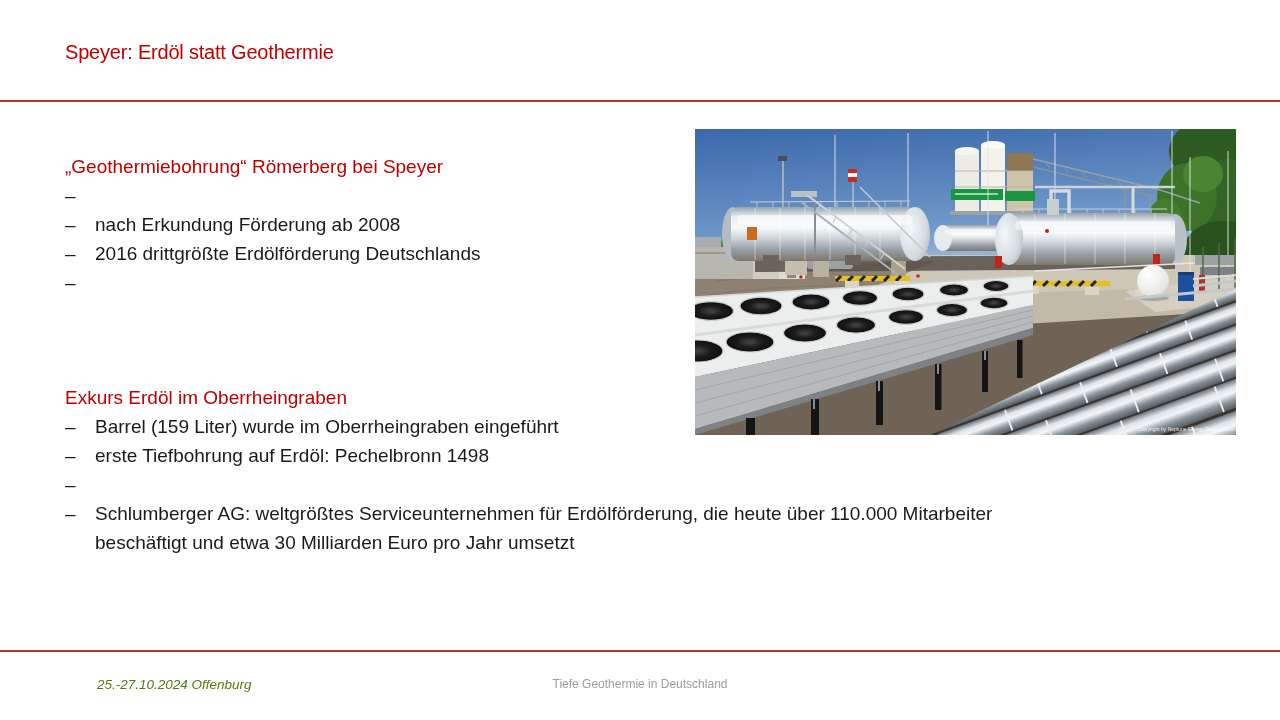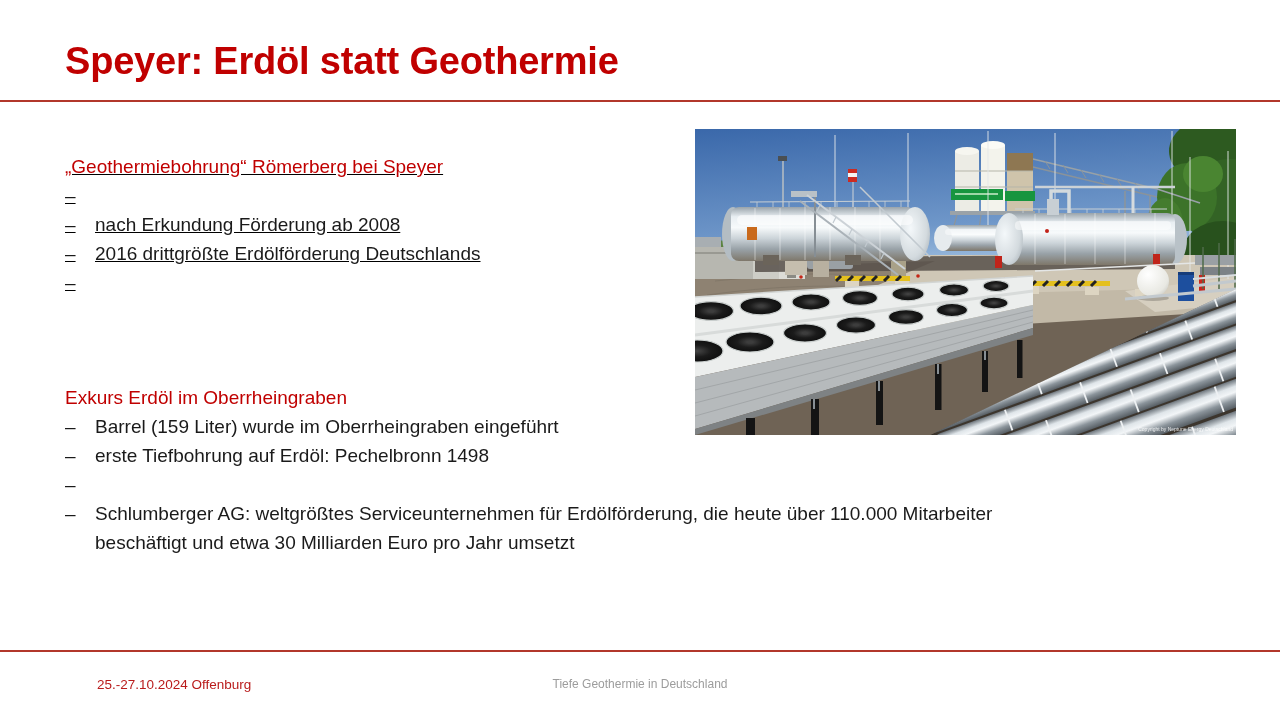--- a/index.html
+++ b/index.html
@@ -2,41 +2,41 @@
 <html lang="de"><head>
 <meta charset="utf-8">
 <style>
   html,body{margin:0;padding:0;background:#e9e9e9;}
   .slide{
     position:relative;width:1280px;height:720px;background:#ffffff;
     font-family:"Liberation Sans",sans-serif;overflow:hidden;margin:0 auto;
   }
   .title{
     position:absolute;left:65px;top:41px;margin:0;
-    font-size:38px;font-weight:700;color:#c00000;line-height:1.1;letter-spacing:-.2px;
+    font-size:20px;font-weight:400;color:#c00000;line-height:1.1;letter-spacing:-.2px;
   }
   .rule{position:absolute;left:0;width:1280px;height:2px;background:#b2372b;}
   .rule-top{top:100px;}
   .rule-bottom{top:650px;}
   .block{position:absolute;left:65px;}
-  .block1{top:152px;text-decoration:underline;}
+  .block1{top:152px;}
   .block2{top:383px;}
   .heading{
     margin:0;font-size:19px;font-weight:400;color:#c00000;line-height:29px;
   }
   .bullets{list-style:none;margin:0;padding:0;}
   .bullets li{display:flex;font-size:19px;line-height:29px;color:#1a1a1a;}
   .dash{flex:0 0 30px;width:30px;}
   .txt{white-space:pre;}
   .photo{
     position:absolute;left:695px;top:129px;width:541px;height:306px;margin:0;
     line-height:0;
   }
   .footer-left{
-    position:absolute;left:97px;top:677px;font-size:13.5px;color:#b91c1c;
+    position:absolute;left:97px;top:677px;font-size:13.5px;color:#4d7c0f;font-style:italic;
   }
   .footer-center{
     position:absolute;left:0;right:0;top:677px;text-align:center;
     font-size:12px;color:#9c9c9c;
   }
 </style>
 </head>
 <body>
 
 <div class="slide">

